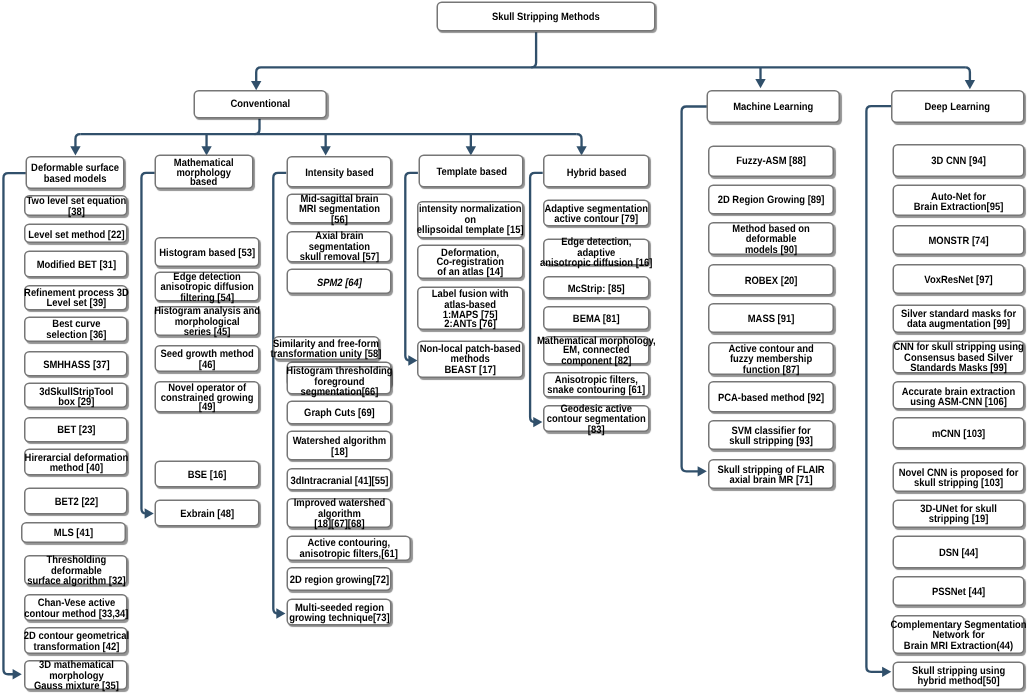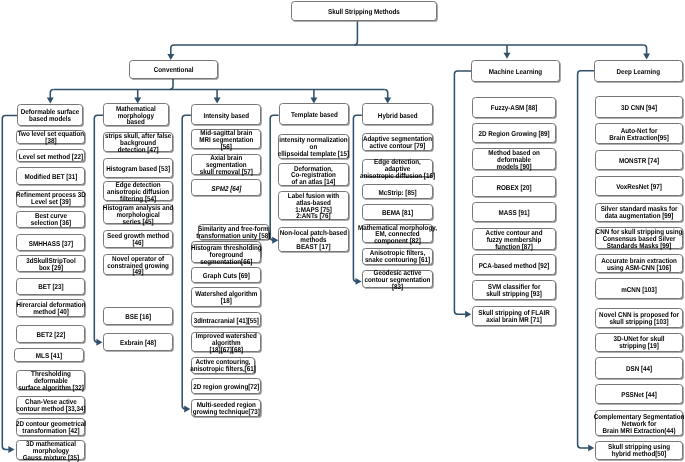--- a/index.html
+++ b/index.html
@@ -163,27 +163,20 @@
         <span>Gauss mixture [35]</span>
       </div>
     </div>
 <div class="node cat-header" style="left:103.20px;top:103.40px;width:65.60px;height:22.30px;">
       <div class="lbl">
         <span>Mathematical</span>
         <span>morphology</span>
         <span>based</span>
       </div>
     </div>
-<div class="node method" style="left:102.90px;top:131.50px;width:70.20px;height:20.80px;">
-      <div class="lbl">
-        <span>strips skull, after false</span>
-        <span>background</span>
-        <span>detection [47]</span>
-      </div>
-    </div>
 <div class="node method" style="left:102.90px;top:157.70px;width:70.20px;height:20.30px;">
       <div class="lbl">
         <span>Histogram based [53]</span>
       </div>
     </div>
 <div class="node method" style="left:102.90px;top:180.80px;width:70.20px;height:20.10px;">
       <div class="lbl">
         <span>Edge detection</span>
         <span>anisotropic diffusion</span>
         <span>filtering [54]</span>
@@ -241,21 +234,21 @@
 <div class="node method" style="left:190.90px;top:178.90px;width:70.60px;height:17.60px;font-style:italic;">
       <div class="lbl">
         <span>SPM2 [64]</span>
       </div>
     </div>
 <div class="node method" style="left:190.90px;top:201.20px;width:70.60px;height:16.70px;margin-top:40px;">
       <div class="lbl">
         <span>SPM5 [65]</span>
       </div>
     </div>
-<div class="node method" style="left:198px;top:224.10px;width:70.60px;height:15.70px;">
+<div class="node method" style="left:182px;top:224.10px;width:70.60px;height:15.70px;">
       <div class="lbl">
         <span>Similarity and free-form</span>
         <span>transformation unity [58]</span>
       </div>
     </div>
 <div class="node method" style="left:190.90px;top:244.10px;width:70.60px;height:19.30px;">
       <div class="lbl">
         <span>Histogram thresholding</span>
         <span>foreground</span>
         <span>segmentation[66]</span>
@@ -277,21 +270,21 @@
         <span>3dIntracranial   [41][55]</span>
       </div>
     </div>
 <div class="node method" style="left:190.90px;top:332.30px;width:70.60px;height:19.80px;">
       <div class="lbl">
         <span>Improved watershed</span>
         <span>algorithm</span>
         <span>[18][67][68]</span>
       </div>
     </div>
-<div class="node method" style="left:190.90px;top:356.60px;width:64px;height:17.40px;">
+<div class="node method" style="left:190.90px;top:356.60px;width:83px;height:17.40px;">
       <div class="lbl">
         <span>Active contouring,</span>
         <span>anisotropic filters,[61]</span>
       </div>
     </div>
 <div class="node method" style="left:190.90px;top:377.90px;width:70.60px;height:16.30px;">
       <div class="lbl">
         <span>2D region growing[72]</span>
       </div>
     </div>

